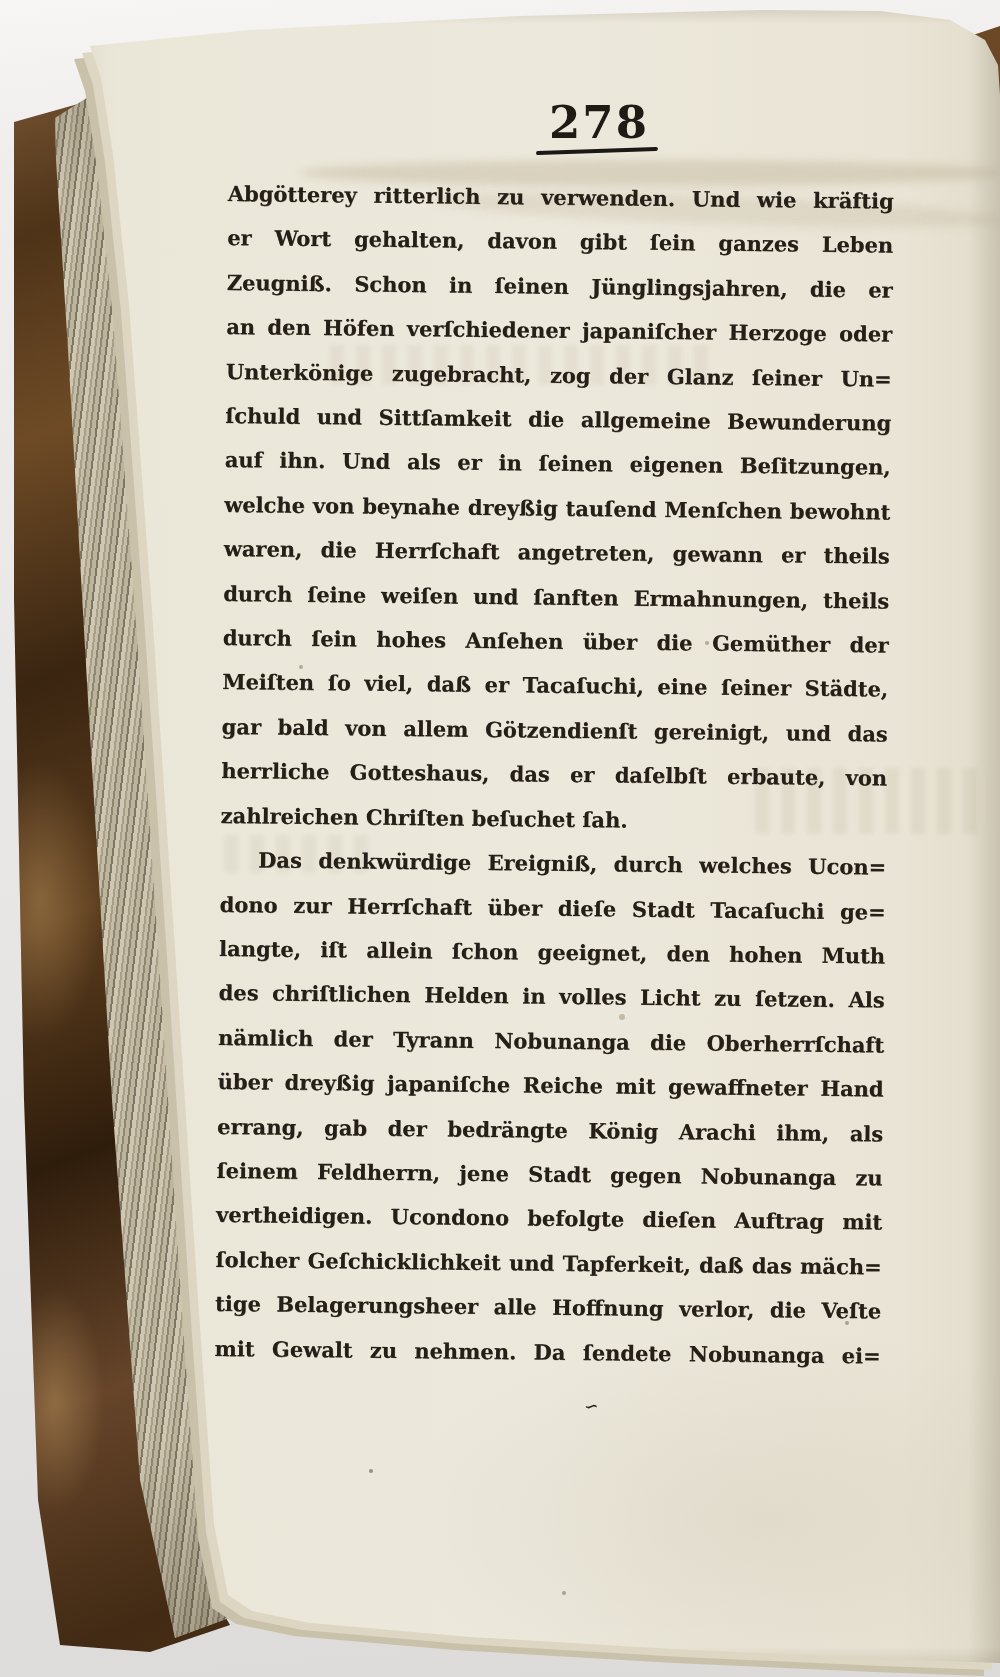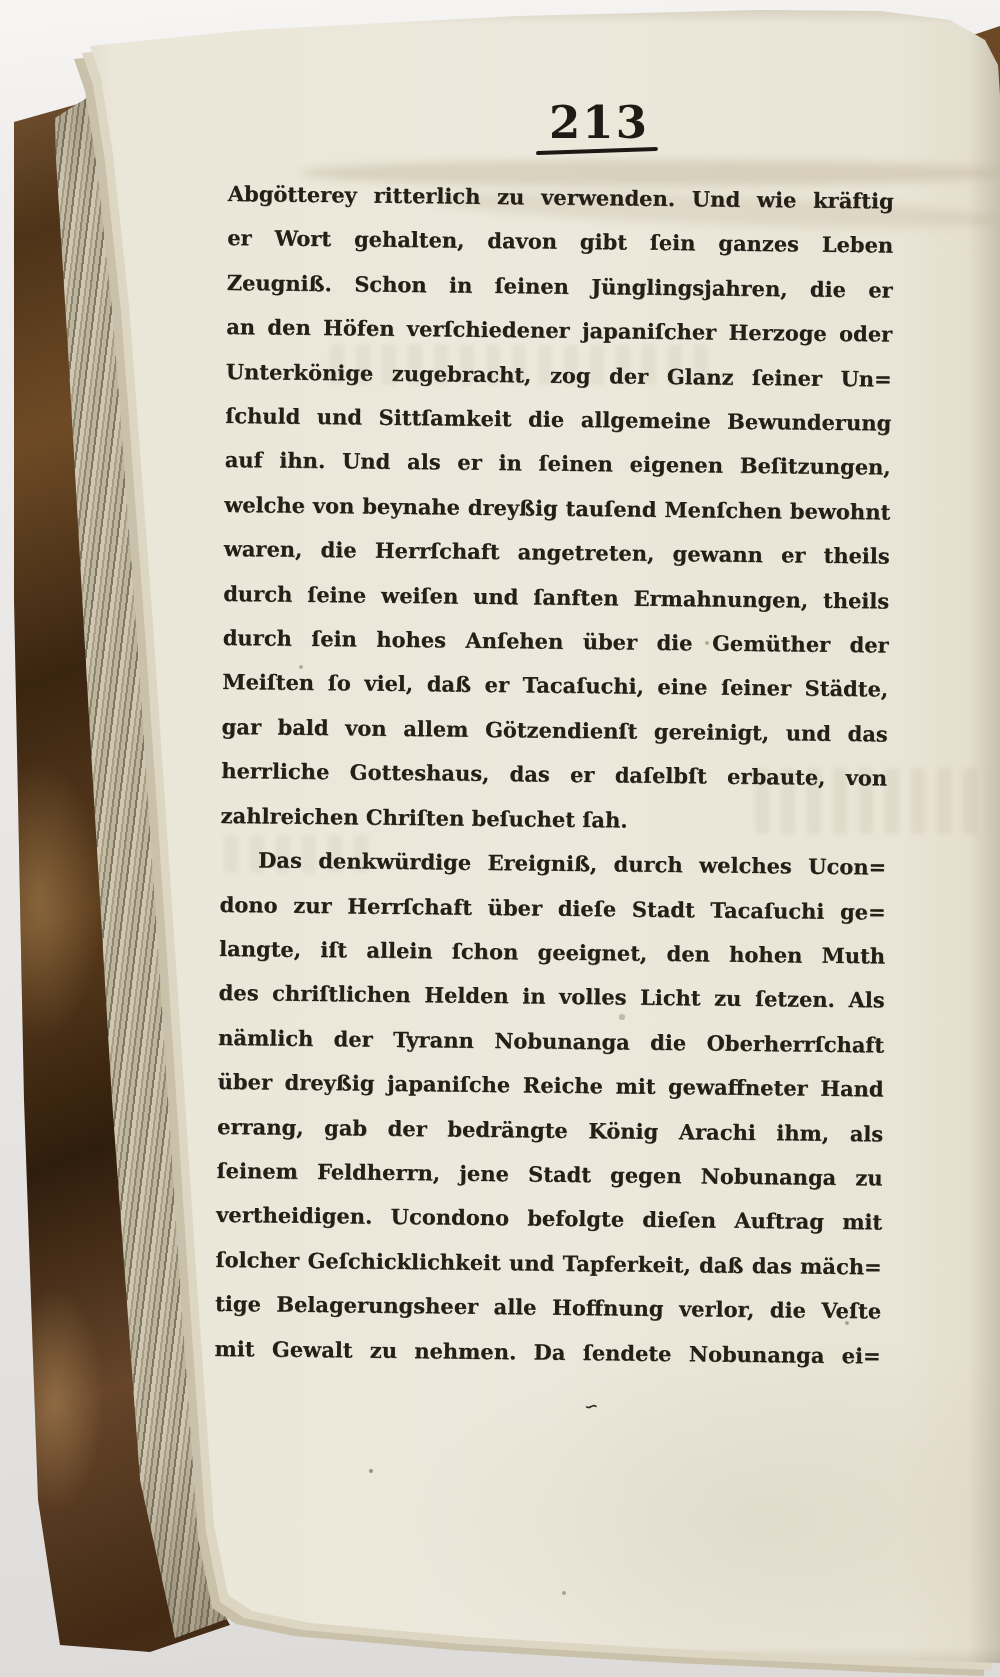--- a/index.html
+++ b/index.html
@@ -139,21 +139,21 @@
     <div class="page page-shape">
       <div class="shading"></div>
       <div class="smudge s1"></div>
       <div class="smudge s2"></div>
       <div class="ghost g1"></div>
       <div class="ghost g2"></div>
       <div class="ghost g3"></div>
       <div class="specks"></div>
 
       <div class="pagenum-wrap">
-        <div class="pagenum">213</div>
+        <div class="pagenum">278</div>
         <div class="pagenum-rule"></div>
       </div>
 
       <div class="text-block">
           <div class="line">Abgötterey ritterlich zu verwenden. Und wie kräftig</div>
           <div class="line">er Wort gehalten, davon gibt ſein ganzes Leben</div>
           <div class="line">Zeugniß. Schon in ſeinen Jünglingsjahren, die er</div>
           <div class="line">an den Höfen verſchiedener japaniſcher Herzoge oder</div>
           <div class="line">Unterkönige zugebracht, zog der Glanz ſeiner Un=</div>
           <div class="line">ſchuld und Sittſamkeit die allgemeine Bewunderung</div>

